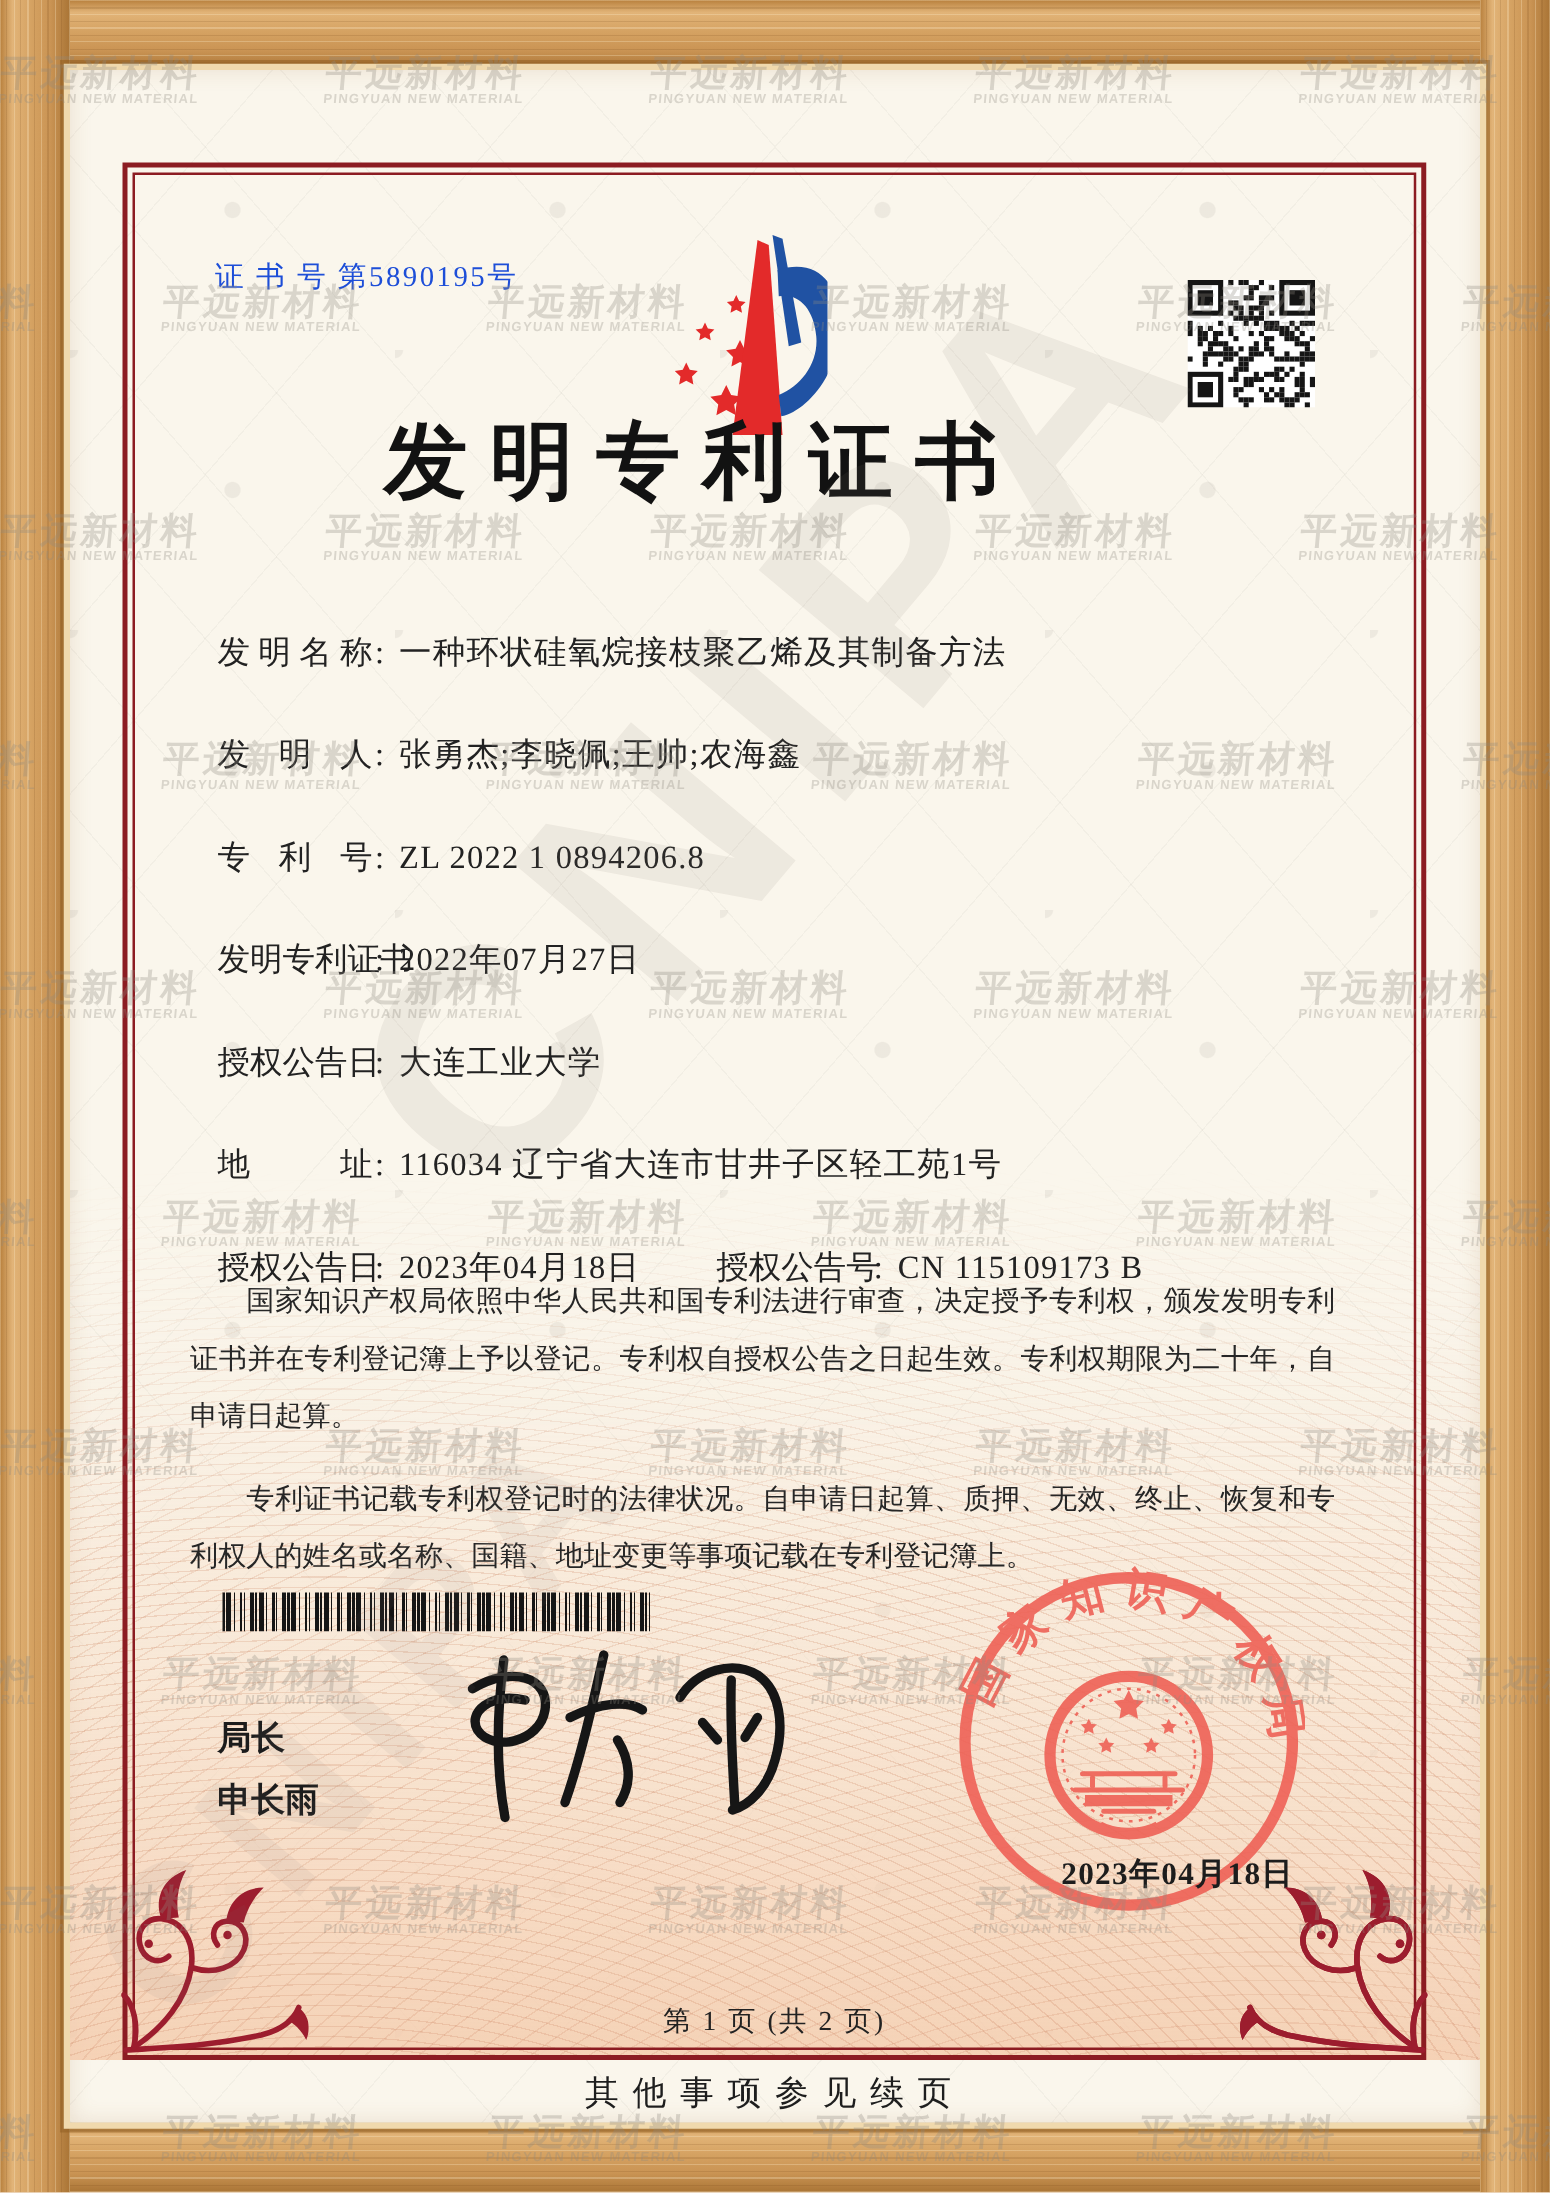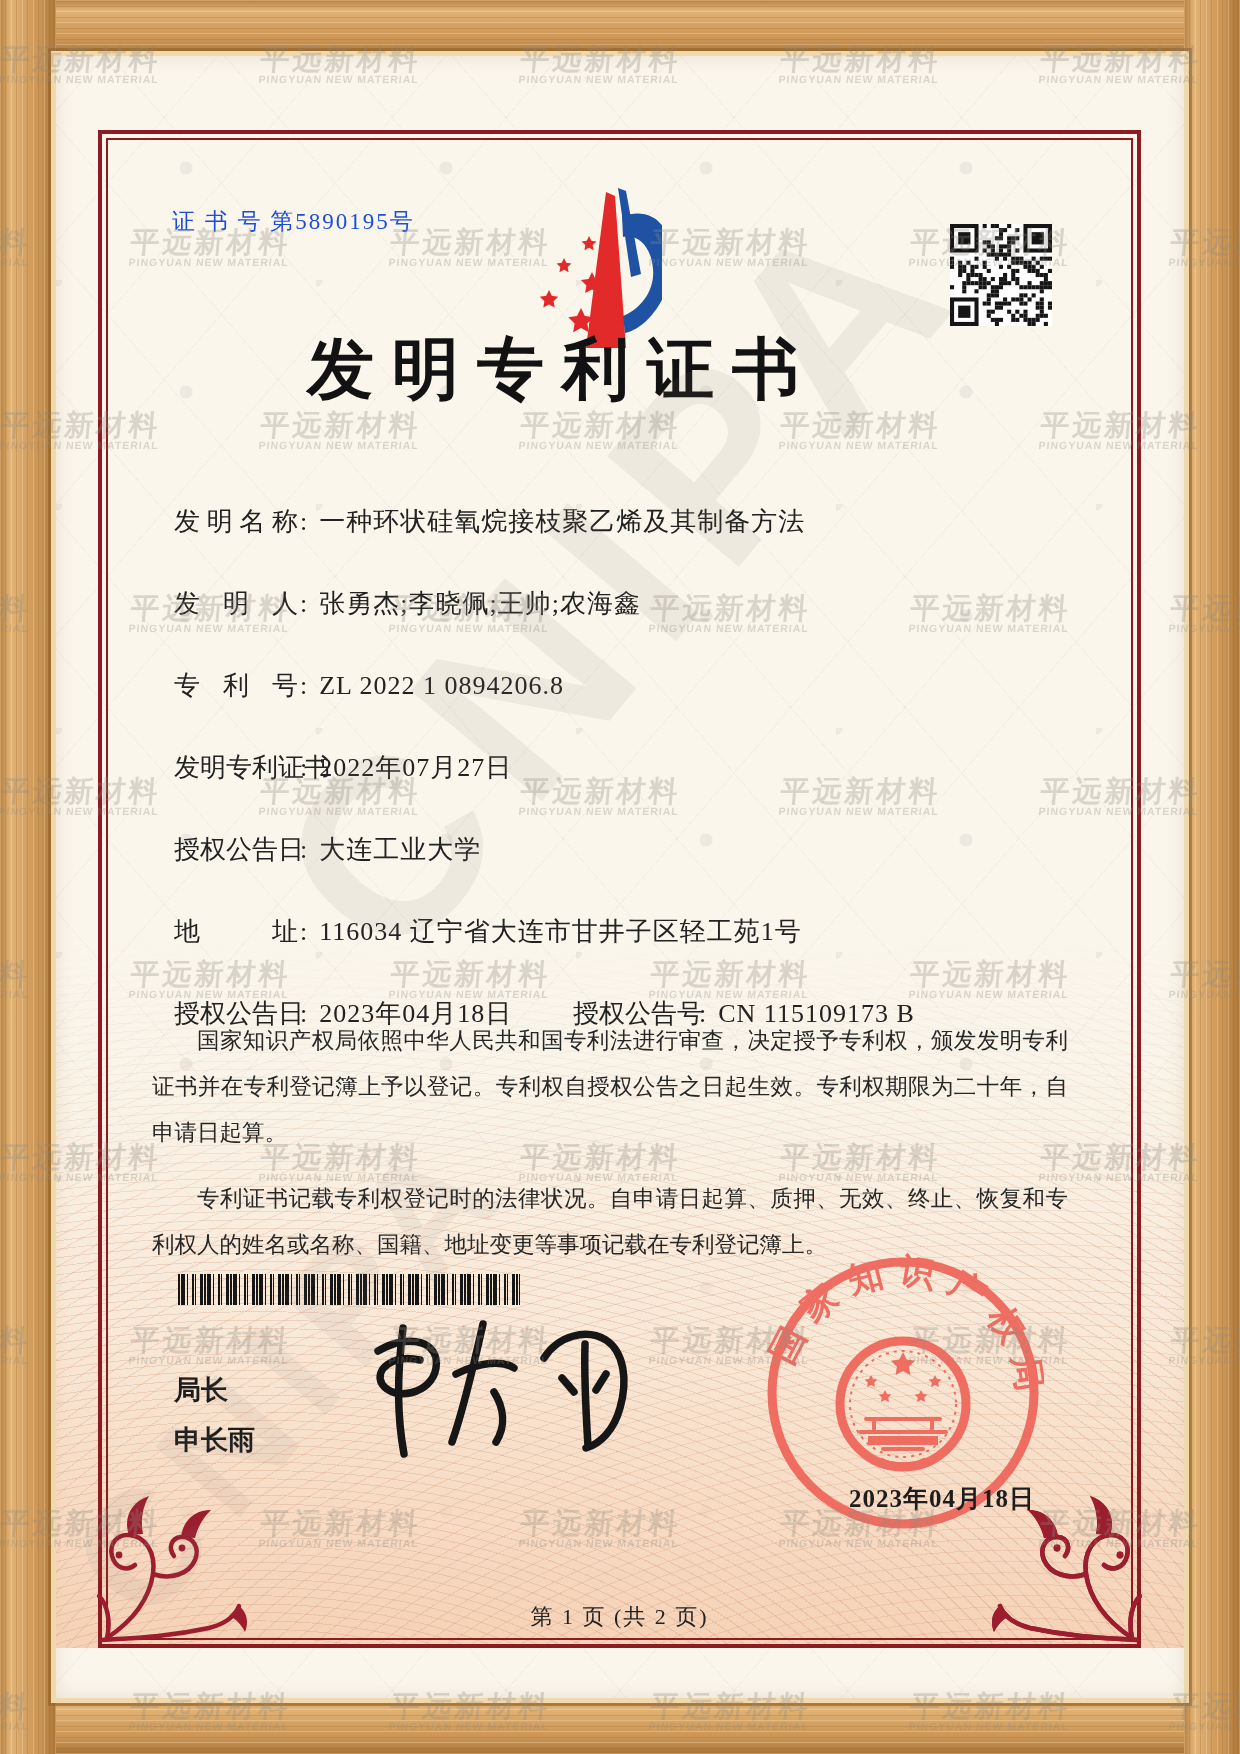--- a/index.html
+++ b/index.html
@@ -442,20 +442,21 @@
         <g fill="#9c1d2e">
           <path d="M142,118 C150,124 152,134 148,144 C144,136 138,130 132,128 Z"></path>
           <path d="M32,47 C26,30 34,14 52,8 C44,22 44,36 46,46 Z"></path>
           <path d="M84,49 C86,32 98,22 114,22 C104,32 100,42 98,50 Z"></path>
           <circle cx="22" cy="67" r="3.4"></circle>
           <circle cx="85" cy="60" r="3.4"></circle>
         </g>
       </svg>
     </div>
 
+    <div id="footer-note">其他事项参见续页</div>
   </div>
 
   <div id="wm-layer">
       <div class="wm" style="left: -20px; top: 44px;">
         <div class="l1">平远新材料</div>
         <div class="l2">PINGYUAN NEW MATERIAL</div>
       </div>
       <div class="wm" style="left: 240px; top: 44px;">
         <div class="l1">平远新材料</div>
         <div class="l2">PINGYUAN NEW MATERIAL</div>

